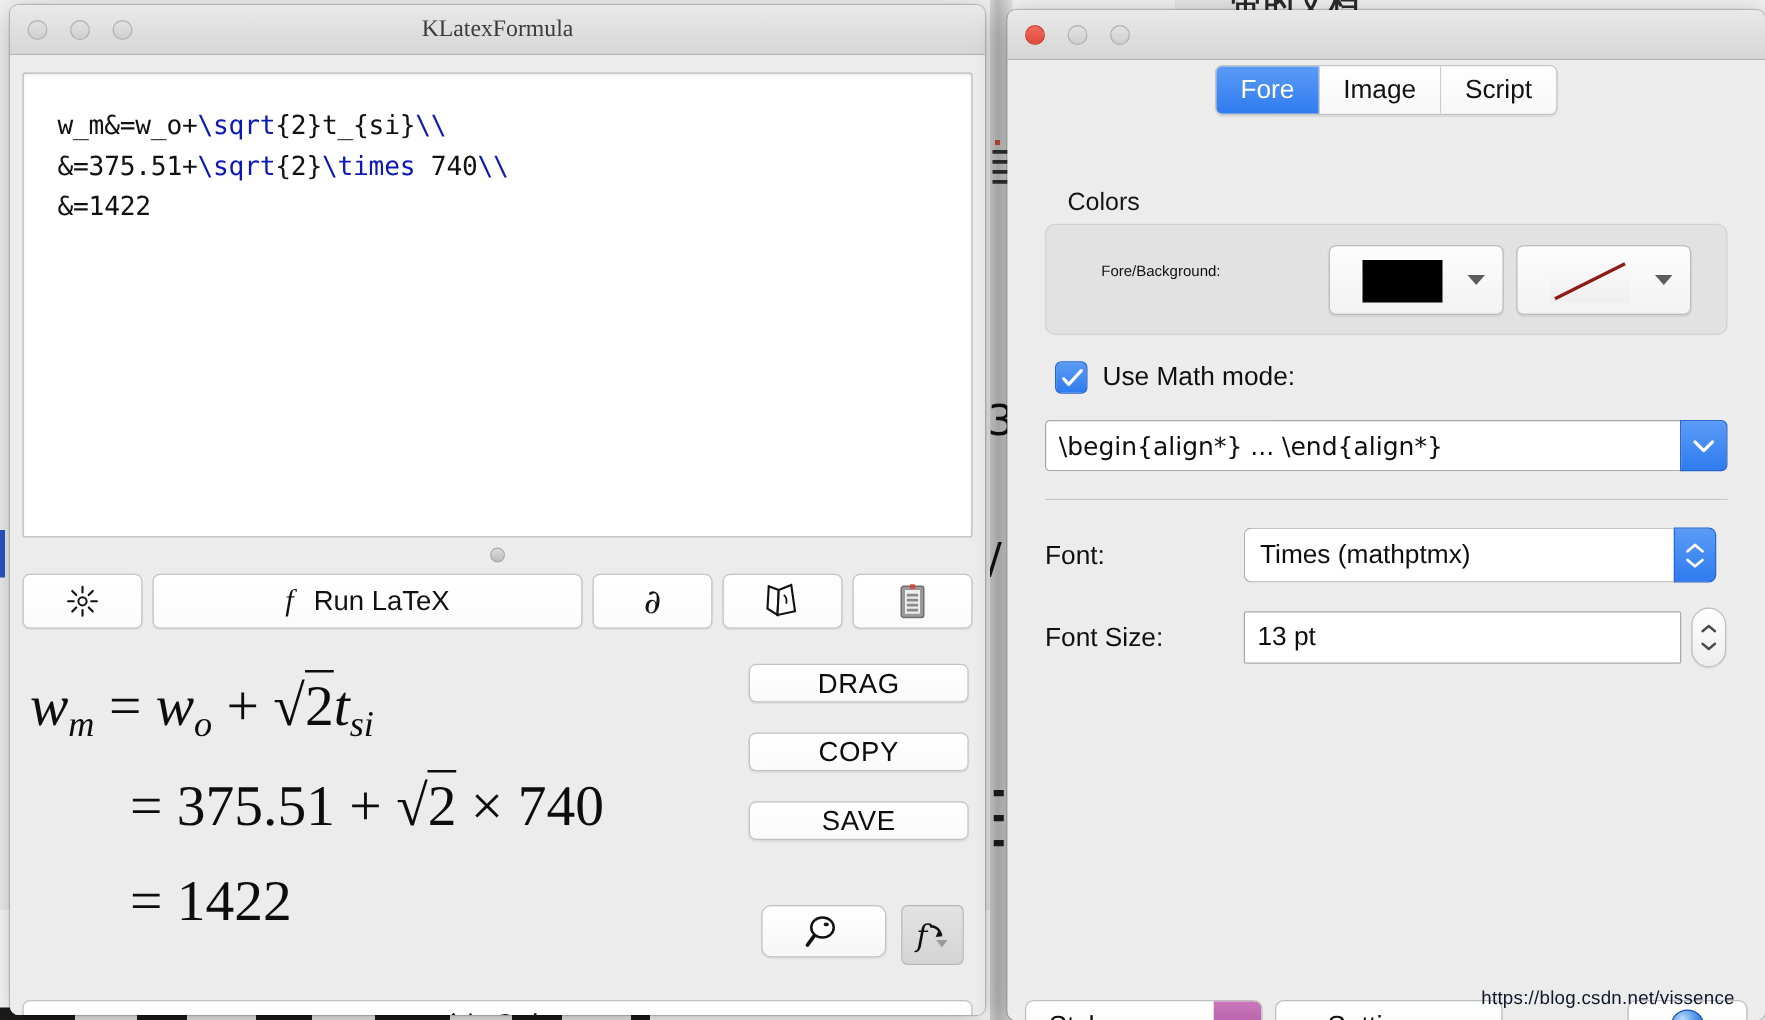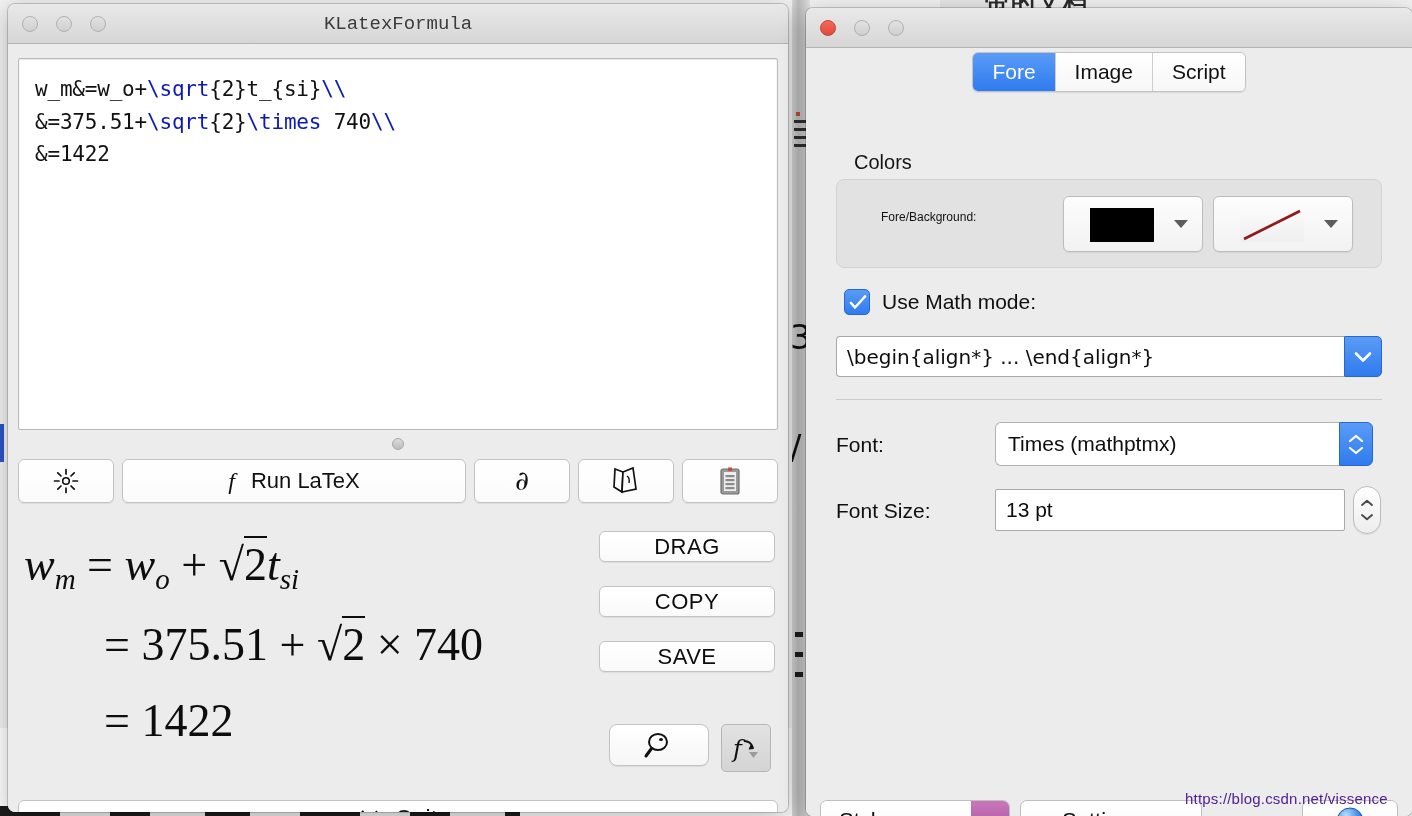--- a/index.html
+++ b/index.html
@@ -64,35 +64,35 @@
   }
   .lights { position:absolute; left:14px; top:12px; display:flex; gap:18px; }
   .light { width:16px; height:16px; border-radius:50%;
            background:linear-gradient(to bottom,#e2e2e2,#cfcfcf);
            border:1px solid #b0b0b0; }
   .light.close-active {
     background:linear-gradient(to bottom,#f1695c,#e04b3d); border-color:#c94033;
   }
   .win-title {
     width:100%; text-align:center; font-size:19px; color:#3c3c3c;
-    font-family:Liberation Mono, monospace;
+    font-family:Liberation Serif, serif;
   }
 
   
   #klf { left:8px; top:4px; width:780px; height:808px; }
   #klf .body { position:relative; height:768px; background:#ececec; padding:0; }
 
   .editor {
     position:absolute; left:10px; top:14px; width:760px; height:372px;
     background:#fff; border:1px solid #b9b9b9; border-radius:2px;
     box-shadow:inset 0 1px 2px rgba(0,0,0,.10);
     padding:10px 12px; overflow:hidden;
   }
   .code {
-    margin:4px; white-space:pre; font-family:"DejaVu Sans Mono", monospace;
+    margin:15px; white-space:pre; font-family:"DejaVu Sans Mono", monospace;
     font-size:21px; line-height:1.55; color:#111; letter-spacing:-0.2px;
   }
   .cmd { color:#0c19b7; }
 
   .splitter { position:absolute; left:10px; top:392px; width:760px; height:18px; }
   .splitter .handle {
     position:absolute; left:50%; top:2px; margin-left:-6px;
     width:12px; height:12px; border-radius:50%;
     background:linear-gradient(to bottom,#dcdcdc,#bcbcbc); border:1px solid #a8a8a8;
   }
@@ -270,21 +270,21 @@
     display:flex; align-items:center; justify-content:center; font-size:22px; color:#101010;
   }
   .help-btn {
     position:absolute; left:496px; top:12px; width:96px; height:42px;
     border-radius:7px; background:linear-gradient(to bottom,#ffffff,#f8f8f8);
     border:1px solid #bfbfbf; box-shadow:0 1px 1px rgba(0,0,0,.08);
     display:flex; align-items:center; justify-content:center;
   }
 
   .watermark {
-    position:absolute; left:1185px; top:790px; font-size:15px; color:#4c1d95;
+    position:absolute; left:1185px; top:790px; font-size:15px; color:#0f172a;
     white-space:nowrap; letter-spacing:.2px;
   }
 </style>
 </head>
 <body>
 
 <div id="root">
 
   <div class="backdrop">
     <div class="bg-toolbar-strip"></div>

